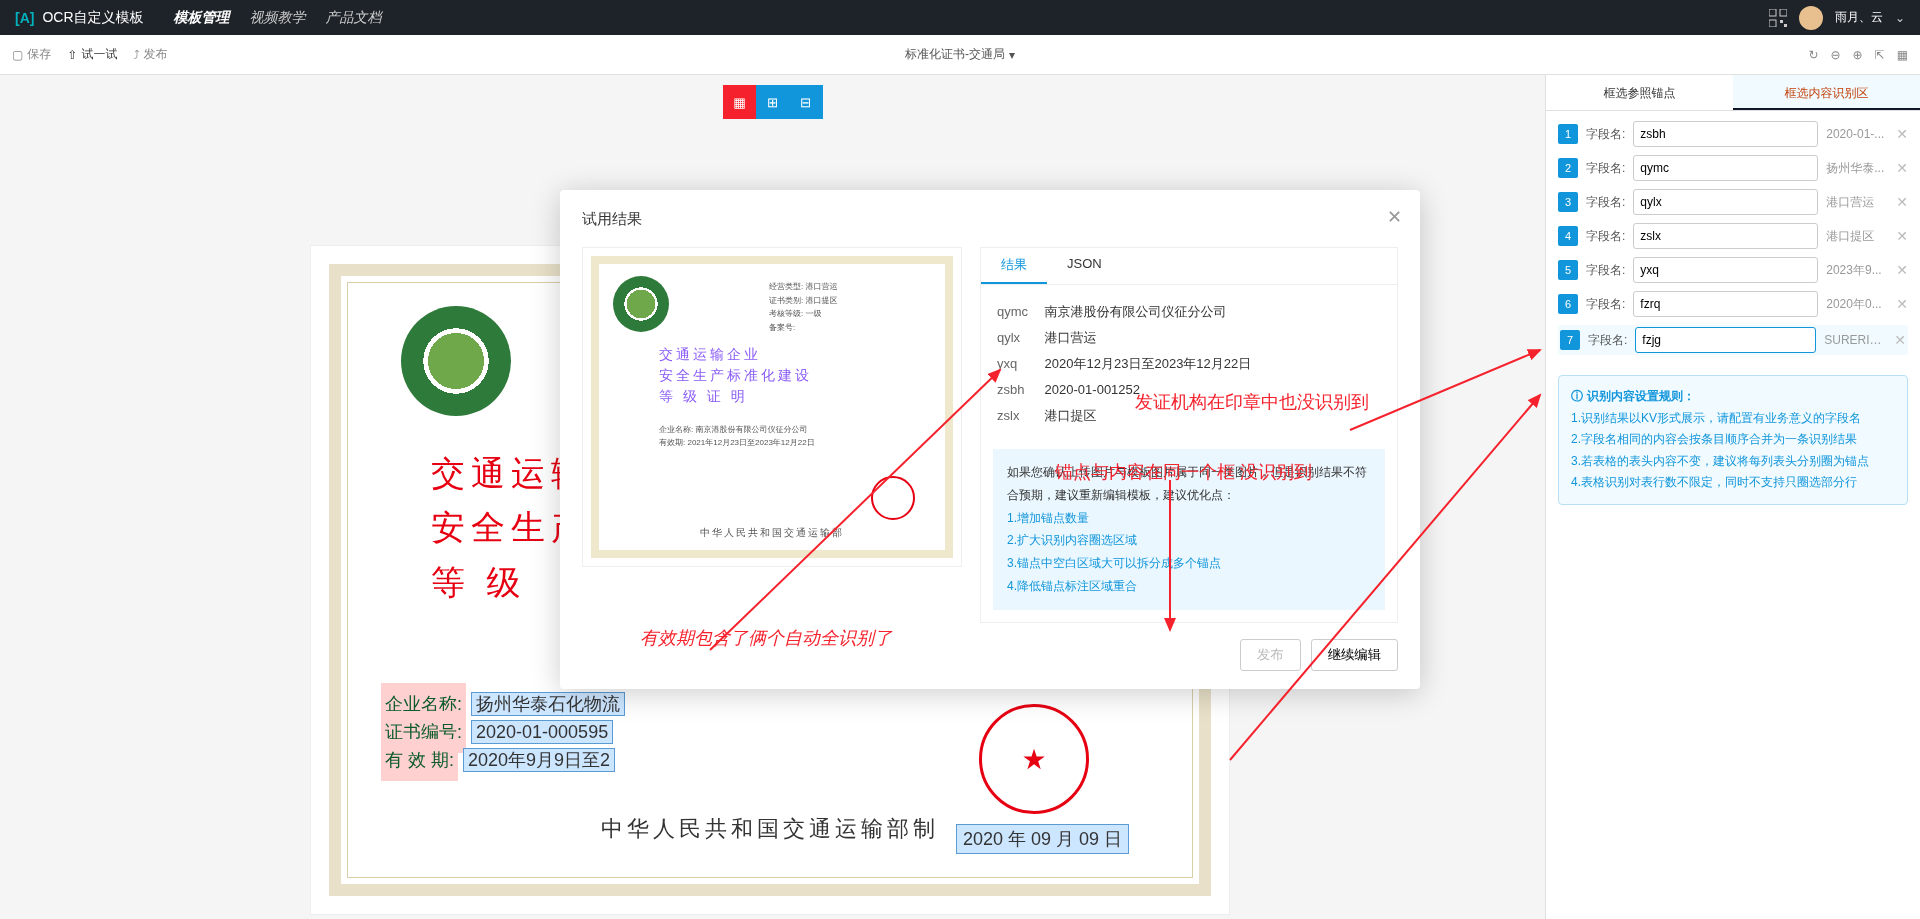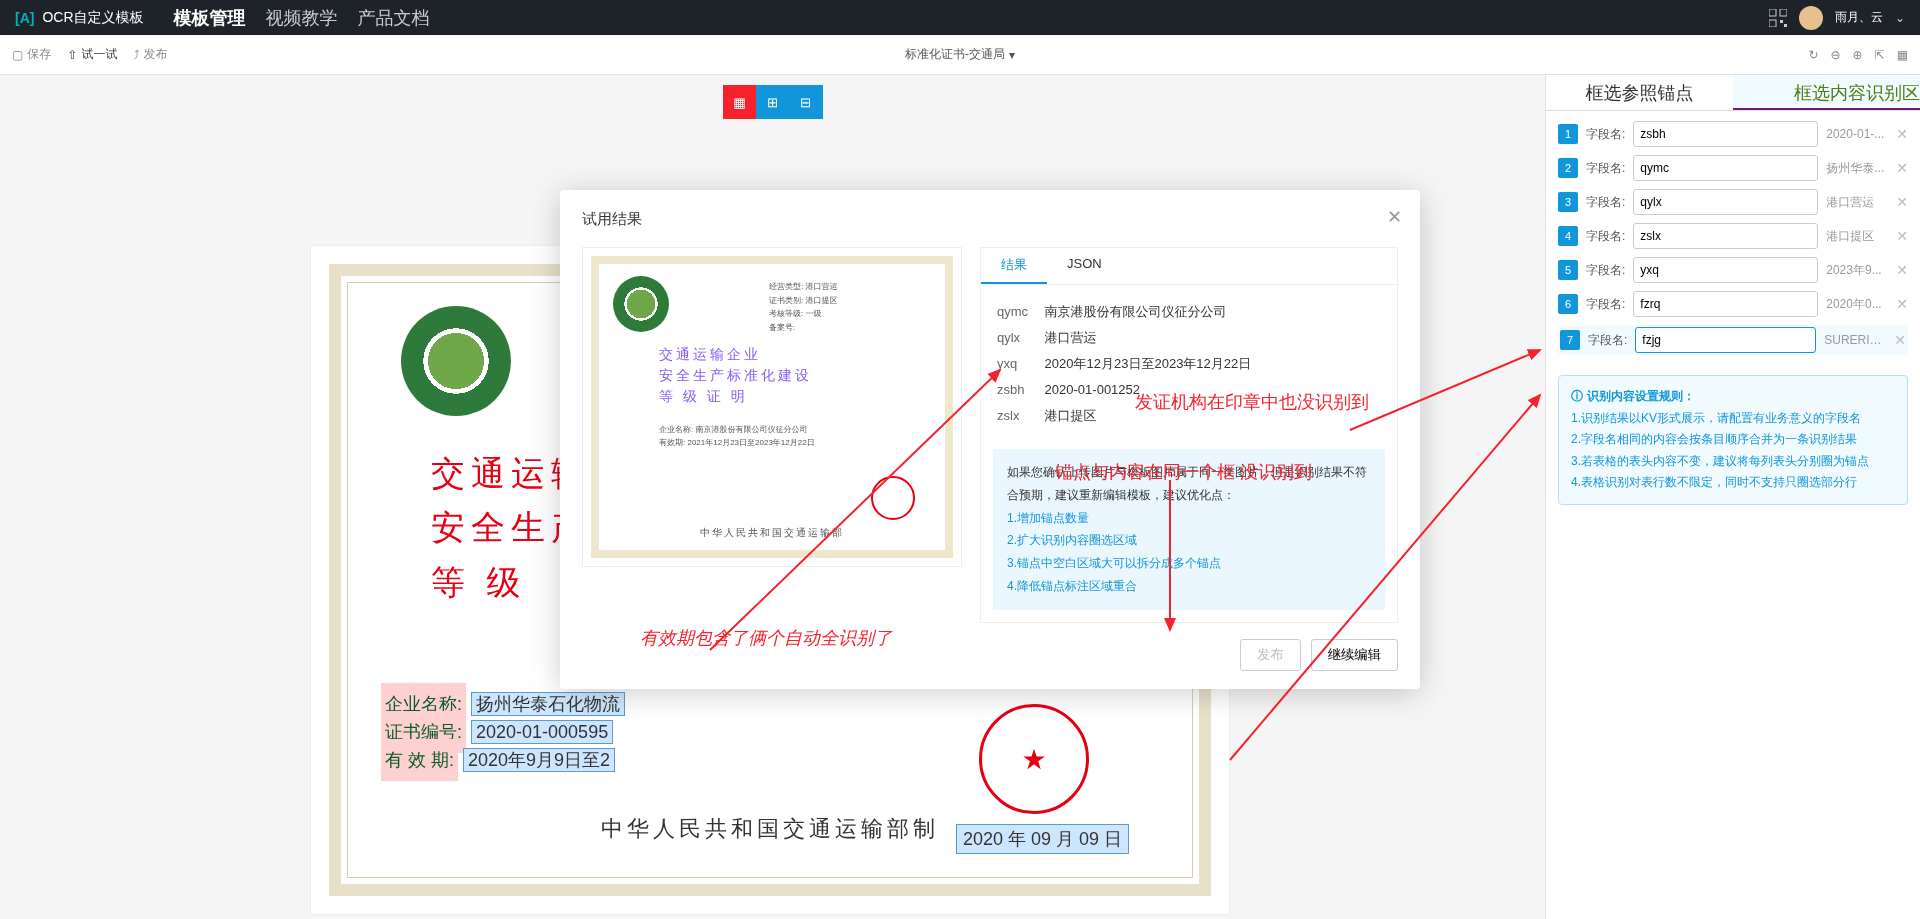--- a/index.html
+++ b/index.html
@@ -2,21 +2,21 @@
 <html><head>
 <meta charset="utf-8">
 <style>
 * { margin:0; padding:0; box-sizing:border-box; }
 body { font-family:"Microsoft YaHei","PingFang SC",sans-serif; font-size:12px; background:#fff; color:#333; width:1920px; height:919px; overflow:hidden; position:relative; }
 
 
 .appbar { height:35px; background:#1e2329; color:#ccc; display:flex; align-items:center; padding:0 15px; position:relative; }
 .appbar .logo { color:#00b0bd; font-weight:bold; font-size:14px; margin-right:8px; }
 .appbar .title { color:#fff; font-size:14px; margin-right:30px; }
-.appbar .navitem { color:#ccc; margin-right:20px; font-size:18px; cursor:pointer; }
+.appbar .navitem { color:#ccc; margin-right:20px; font-size:14px; cursor:pointer;font-style:italic; }
 .appbar .navitem.active { color:#fff; font-weight:600; }
 .appbar .right { margin-left:auto; display:flex; align-items:center; gap:12px; }
 .appbar .avatar { width:24px; height:24px; border-radius:50%; background:#e8c090; }
 .appbar .user { color:#fff; font-size:12px; }
 .appbar .qr { width:18px; height:18px; display:inline-block; }
 
 
 .toolbar { height:40px; border-bottom:1px solid #e0e0e0; display:flex; align-items:center; padding:0 12px; position:relative; }
 .tool-left { display:flex; gap:16px; align-items:center; color:#888; }
 .tool-left .tb { display:flex; align-items:center; gap:4px; cursor:pointer; }
@@ -44,22 +44,22 @@
 .cert-labels { position:absolute; left:40px; bottom:110px; font-size:18px; color:#0a5a2a; line-height:28px; }
 .cert-labels .lbl { background:#ffd0d0; padding:11px 4px; }
 .cert-labels .val { background:#cde6ff; padding:1px 4px; color:#333; border:1px solid #5a9bd4; }
 .cert-foot { position:absolute; bottom:40px; left:0; right:0; text-align:center; font-size:22px; color:#333; letter-spacing:4px; }
 .redstamp { position:absolute; right:110px; bottom:70px; width:110px; height:110px; border:3px solid #e60012; border-radius:50%; }
 .redstamp::after{content:"★"; color:#e60012; font-size:28px; position:absolute; left:50%; top:50%; transform:translate(-50%,-50%);}
 .date-box { position:absolute; right:70px; bottom:30px; font-size:18px; background:#cde6ff; border:1px solid #5a9bd4; padding:2px 6px;margin-left:8px; }
 
 
 .side-tabs { display:flex; height:36px; border-bottom:1px solid #e0e0e0; }
-.side-tabs div { flex:1; text-align:center; line-height:36px; cursor:pointer; font-size:18px; }
-.side-tabs .active { color:#4d7c0f; border-bottom:2px solid #701a75; background:#f0faff;text-align:right; }
+.side-tabs div { flex:1; text-align:center; line-height:36px; cursor:pointer; font-size:12px; }
+.side-tabs .active { color:#c2410c; border-bottom:2px solid #0f172a; background:#f0faff; }
 .fields { padding:10px 12px; display:flex; flex-direction:column; gap:8px; }
 .field-row { display:flex; align-items:center; gap:8px; }
 .badge { width:20px; height:20px; background:#1296db; color:#fff; font-size:11px; display:flex; align-items:center; justify-content:center; border-radius:2px; }
 .field-label { font-size:12px; color:#555; }
 .field-input { flex:1; height:26px; border:1px solid #ccc; border-radius:3px; padding:0 6px; font-size:12px; min-width:0; }
 .field-val { color:#999; width:62px; font-size:12px; white-space:nowrap; overflow:hidden; text-overflow:ellipsis; }
 .field-close { color:#bbb; cursor:pointer; font-size:14px; }
 .field-row.selected .field-input { border-color:#1296db; }
 .field-row.selected { background:#f0faff; padding:2px; border-radius:3px;}
 .rules-box { margin:10px 12px; border:1px solid #b7e0f7; background:#f0faff; border-radius:4px; padding:10px 12px; font-size:12px; line-height:1.8; }

